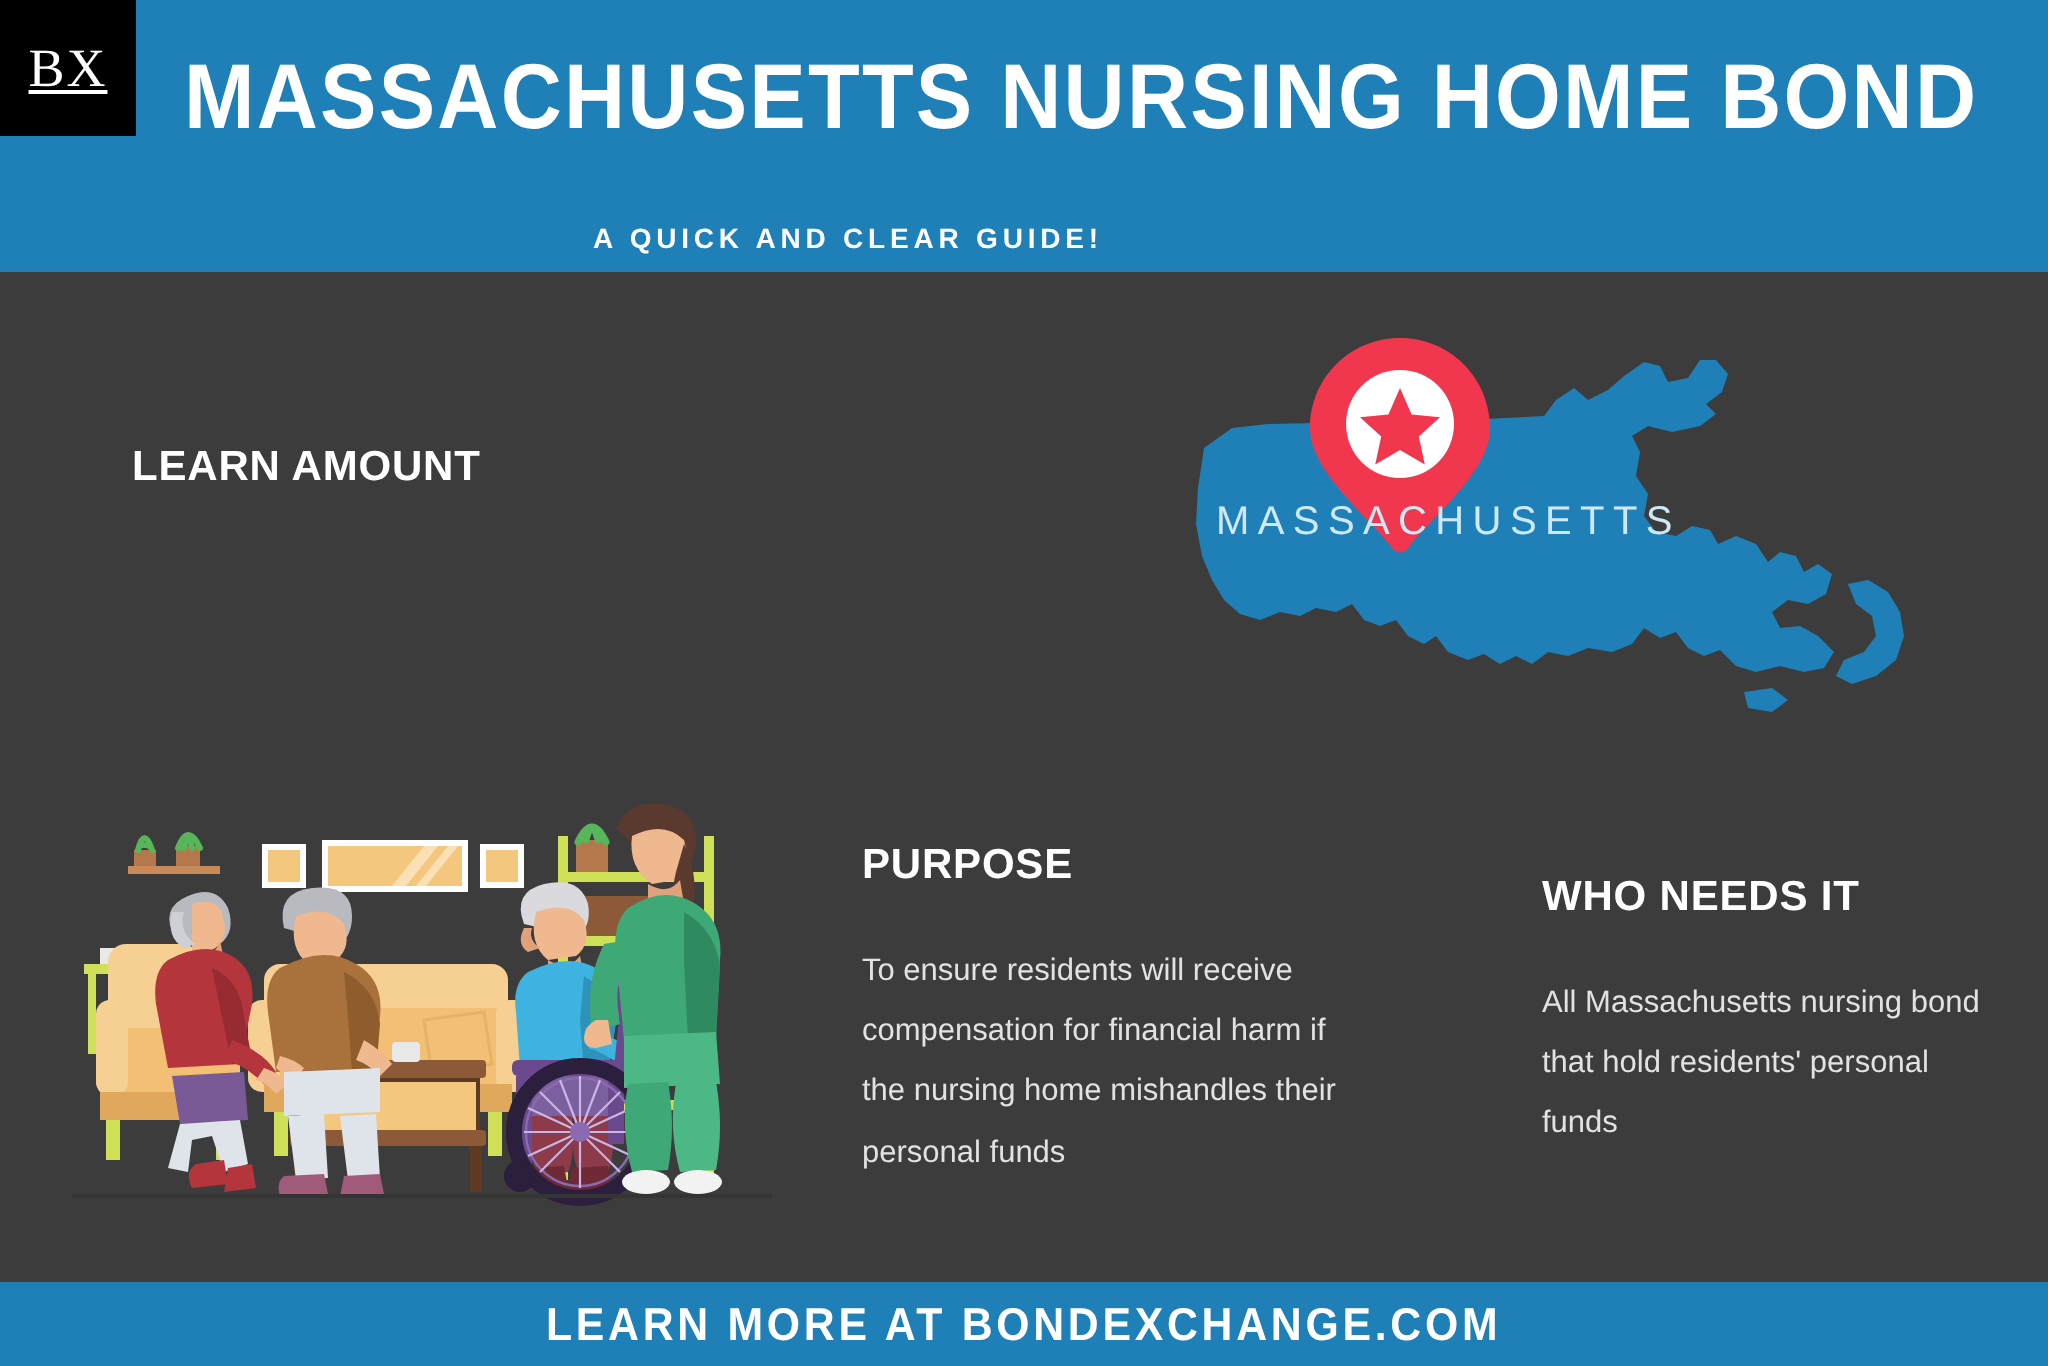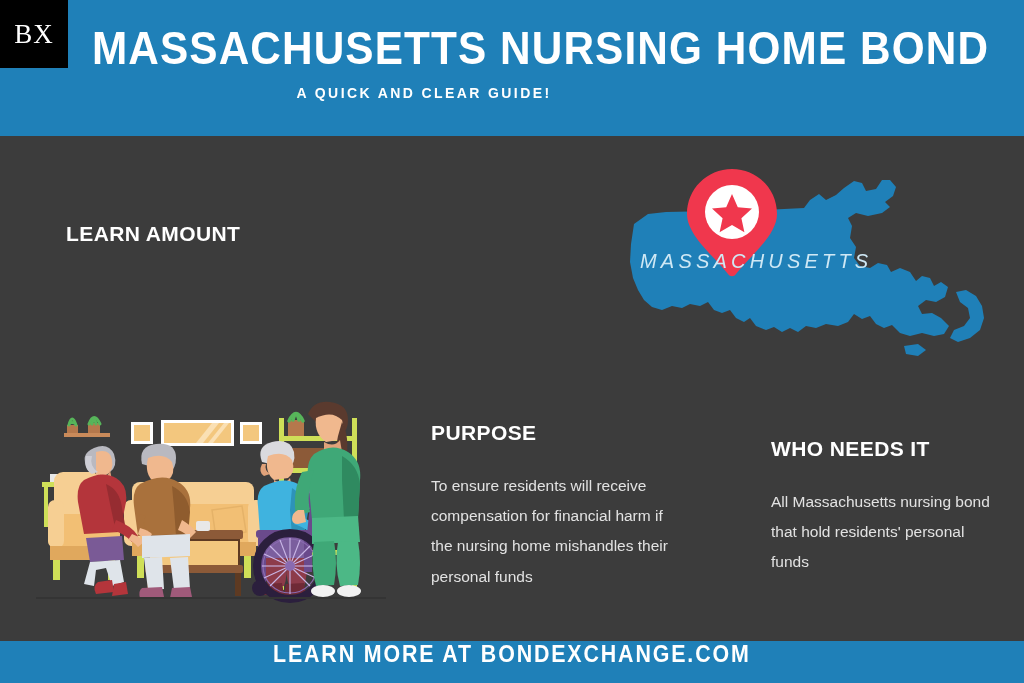--- a/index.html
+++ b/index.html
@@ -33,54 +33,55 @@
     align-items: center;
     justify-content: center;
   }
   #logo-badge .logo-text {
     color: #ffffff;
     font-family: "Liberation Serif", serif;
     font-size: 27px;
     font-weight: 400;
     letter-spacing: 1px;
     line-height: 1;
+    text-decoration: underline;
   }
   #header-title {
     position: absolute;
     left: 92px; top: 24px;
     width: 890px;
     color: #ffffff;
     font-size: 46px;
     font-weight: bold;
     letter-spacing: 1.2px;
     transform: scaleX(0.92);
     transform-origin: left center;
     line-height: 1.08;
     white-space: nowrap;
   }
   #header-subtitle {
     position: absolute;
-    left: 0; top: 85px;
+    left: 0; top: 111px;
     width: 848px;
     text-align: center;
     color: #ffffff;
     font-size: 14px;
     font-weight: bold;
     letter-spacing: 2.4px;
   }
 
   
   #footer-band {
     position: absolute;
     left: 0; top: 641px;
     width: 1024px;
     height: 42px;
     background: #1f80b8;
     display: flex;
-    align-items: flex-start;
+    align-items: center;
     justify-content: center;
   }
   #footer-text {
     color: #ffffff;
     font-size: 23px;
     font-weight: bold;
     letter-spacing: 2px;
     transform: scaleX(0.93);
   }
 
@@ -103,22 +104,22 @@
   }
 
   #fact-bond-amount { left: 66px; top: 222px; width: 240px; }
   #fact-average-cost { left: 314px; top: 205px; width: 250px; }
   #fact-purpose     { left: 431px; top: 421px; width: 256px; }
   #fact-who-needs   { left: 731px; top: 437px; width: 230px; margin-left: 40px; }
 
   
   #map-wrap {
     position: absolute;
-    left: 604px; top: 150px;
-    width: 392px; height: 230px; font-style: italic;
+    left: 572px; top: 150px;
+    width: 392px; height: 230px;
   }
   #map-wrap svg { display: block; }
   #map-state-label {
     position: absolute;
     left: 36px;
     top: 100px;
     color: #cfe8f5;
     font-size: 20px;
     font-weight: 500;
     letter-spacing: 4.2px;

